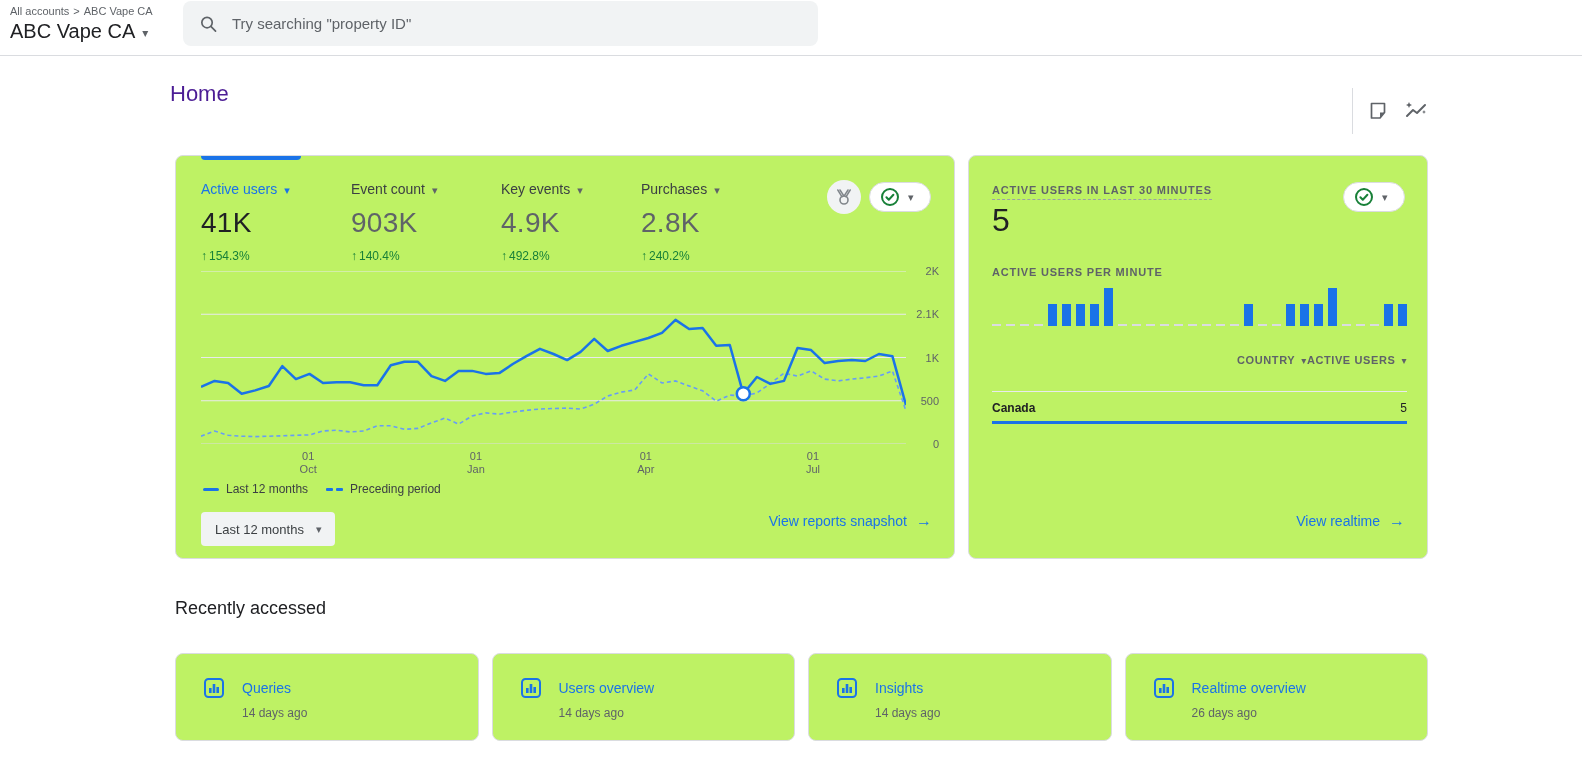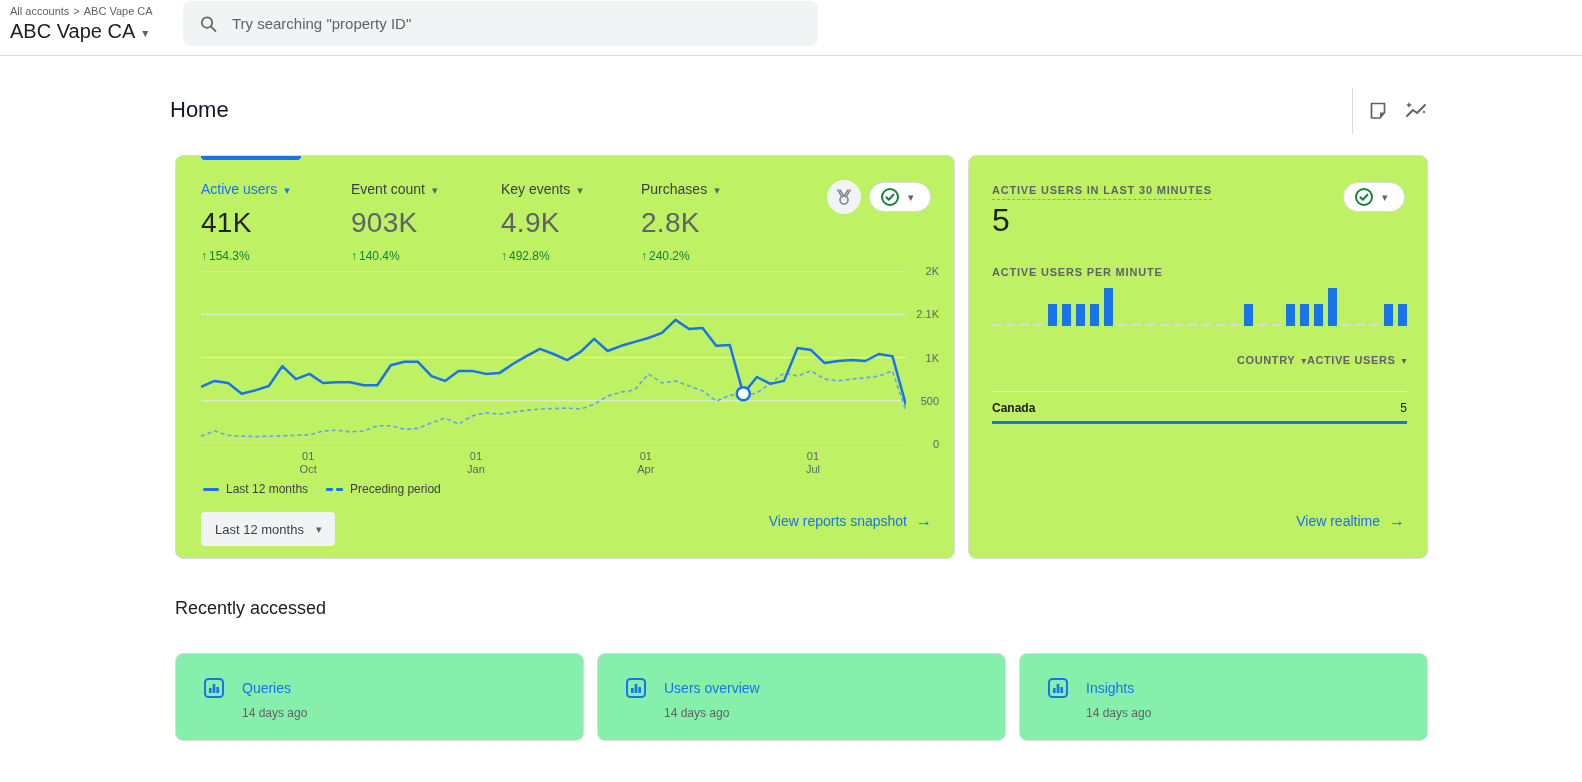--- a/index.html
+++ b/index.html
@@ -11,21 +11,21 @@
   .top-header { position:absolute; left:0; top:0; width:1582px; height:56px; background:#fff; border-bottom:1px solid #dadce0; }
   .breadcrumb { position:absolute; left:10px; top:5px; font-size:11px; color:#5f6368; white-space:nowrap; }
   .breadcrumb .sep { margin:0 4px; }
   .property-switcher { position:absolute; left:10px; top:20px; font-size:20px; color:#202124; cursor:pointer; display:flex; align-items:center; }
   .property-switcher .caret { font-size:12px; color:#5f6368; margin-left:7px; margin-top:3px; }
   .searchbar { position:absolute; left:183px; top:1px; width:635px; height:45px; background:#f1f3f4; border-radius:8px; display:flex; align-items:center; padding:0 16px; }
   .searchbar input { border:none; outline:none; background:transparent; font-size:15px; color:#202124; width:100%; margin-left:14px; font-family:inherit; }
   .searchbar input::placeholder { color:#5f6368; opacity:1; }
 
   
-  .page-title { position:absolute; left:170px; top:97px; font-size:22px; font-weight:400; color:#0f172a; }
+  .page-title { position:absolute; left:170px; top:81px; font-size:22px; font-weight:400; color:#4c1d95; }
   .head-divider { position:absolute; left:1352px; top:88px; width:1px; height:46px; background:#dadce0; }
   .icon-btn { position:absolute; width:40px; height:40px; display:flex; align-items:center; justify-content:center; border-radius:50%; cursor:pointer; background:transparent; border:none; }
 
   
   .card { position:absolute; background:#bef264; border:1px solid #dadce0; border-radius:8px; }
   .card-overview { left:175px; top:155px; width:780px; height:404px; }
   .card-realtime { left:968px; top:155px; width:460px; height:404px; }
 
   .tab-indicator { position:absolute; left:25px; top:0; width:100px; height:4px; background:#1a73e8; border-radius:0 0 4px 4px; }
 
@@ -75,21 +75,21 @@
   .rt-thead { display:flex; justify-content:flex-end; font-size:11px; font-weight:700; letter-spacing:.6px; color:#5f6368; padding-bottom:25px; border-bottom:1px solid #e8eaed; }
   .rt-thead .th { display:flex; align-items:center; gap:6px; cursor:pointer; }
   .rt-thead .caret { font-size:10px; }
   .rt-row { display:flex; justify-content:space-between; font-size:12px; color:#202124; padding-top:9px; padding-bottom:6px; }
   .rt-row .c-name { font-weight:700; }
   .rt-rowbar { height:3px; background:#1a73e8; }
 
   
   .recent-title { position:absolute; left:175px; top:598px; font-size:18px; color:#202124; }
   .recent-row { position:absolute; left:175px; top:653px; width:1253px; display:flex; gap:13px; }
-  .recent-card { flex:1; height:88px; background:#86efac; border:1px solid #dadce0; border-radius:8px; position:relative; cursor:pointer; }
+  .recent-card { flex:1; height:88px; background:#bef264; border:1px solid #dadce0; border-radius:8px; position:relative; cursor:pointer; }
   .recent-card .ric { position:absolute; left:26px; top:22px; }
   .recent-card .r-label { position:absolute; left:66px; top:26px; font-size:14px; color:#1a73e8; }
   .recent-card .r-age { position:absolute; left:66px; top:52px; font-size:12px; color:#5f6368; }
 
   svg { display:block; }
 </style>
 </head>
 <body>
 
 <div class="screen">
@@ -394,15 +394,27 @@
             <rect x="3" y="3" width="18" height="18" rx="3.5" fill="none" stroke="#1a73e8" stroke-width="2"></rect>
             <rect x="7" y="12" width="2.6" height="5" fill="#1a73e8"></rect>
             <rect x="10.7" y="8" width="2.6" height="9" fill="#1a73e8"></rect>
             <rect x="14.4" y="11" width="2.6" height="6" fill="#1a73e8"></rect>
           </svg>
       </span>
       <span class="r-label">Insights</span>
       <span class="r-age">14 days ago</span>
     </div>
 
+    <div class="recent-card">
+      <span class="ric">
+        <svg width="24" height="24" viewBox="0 0 24 24">
+            <rect x="3" y="3" width="18" height="18" rx="3.5" fill="none" stroke="#1a73e8" stroke-width="2"></rect>
+            <rect x="7" y="12" width="2.6" height="5" fill="#1a73e8"></rect>
+            <rect x="10.7" y="8" width="2.6" height="9" fill="#1a73e8"></rect>
+            <rect x="14.4" y="11" width="2.6" height="6" fill="#1a73e8"></rect>
+          </svg>
+      </span>
+      <span class="r-label">Realtime overview</span>
+      <span class="r-age">26 days ago</span>
+    </div>
 
   </div>
 </div>
 
 </body></html>

